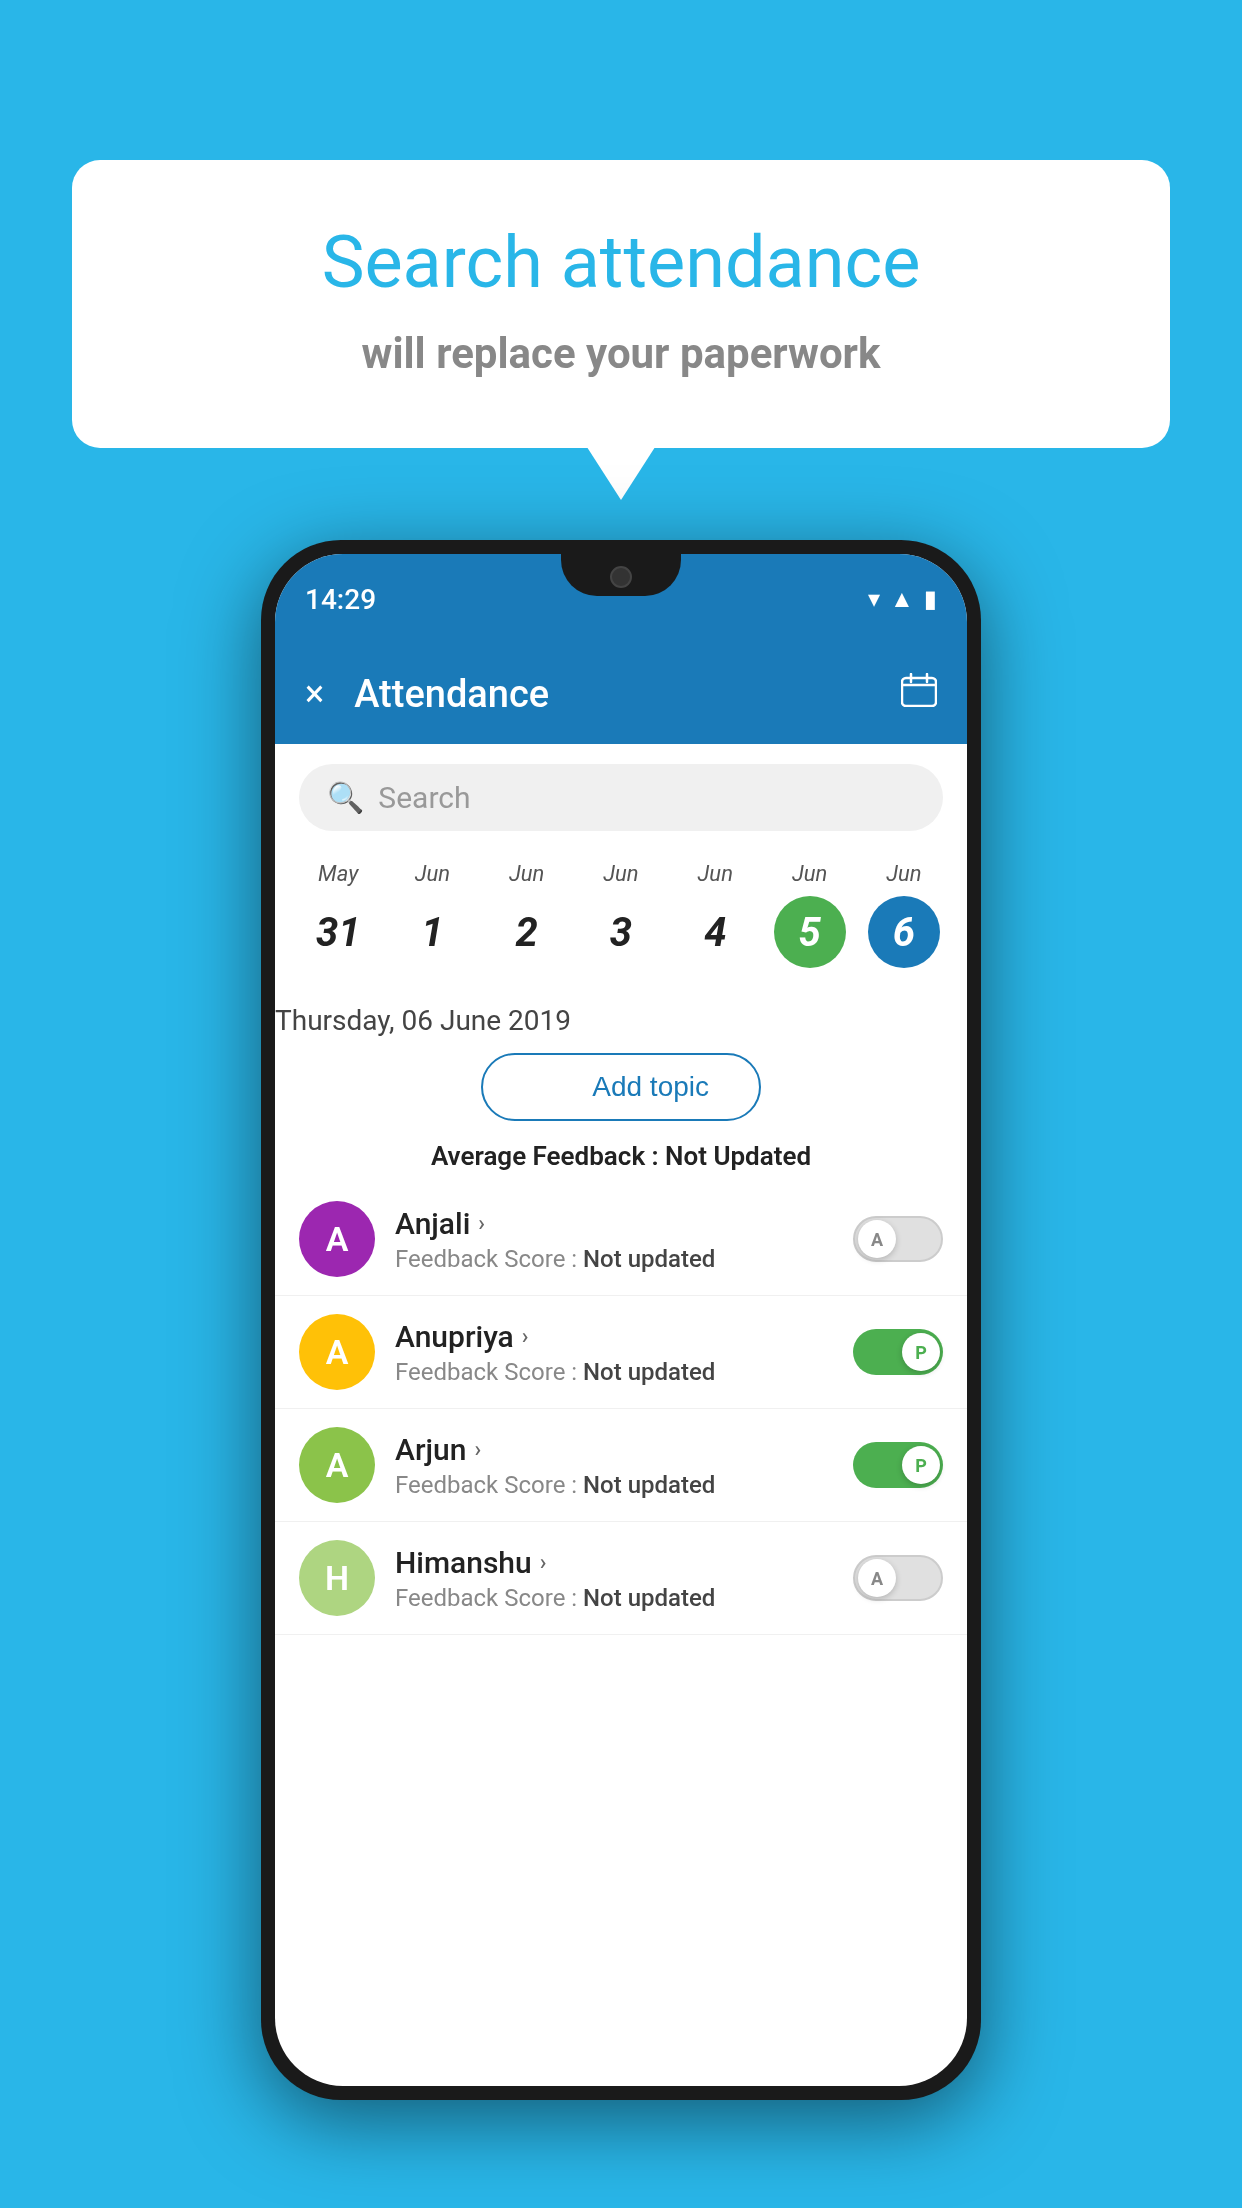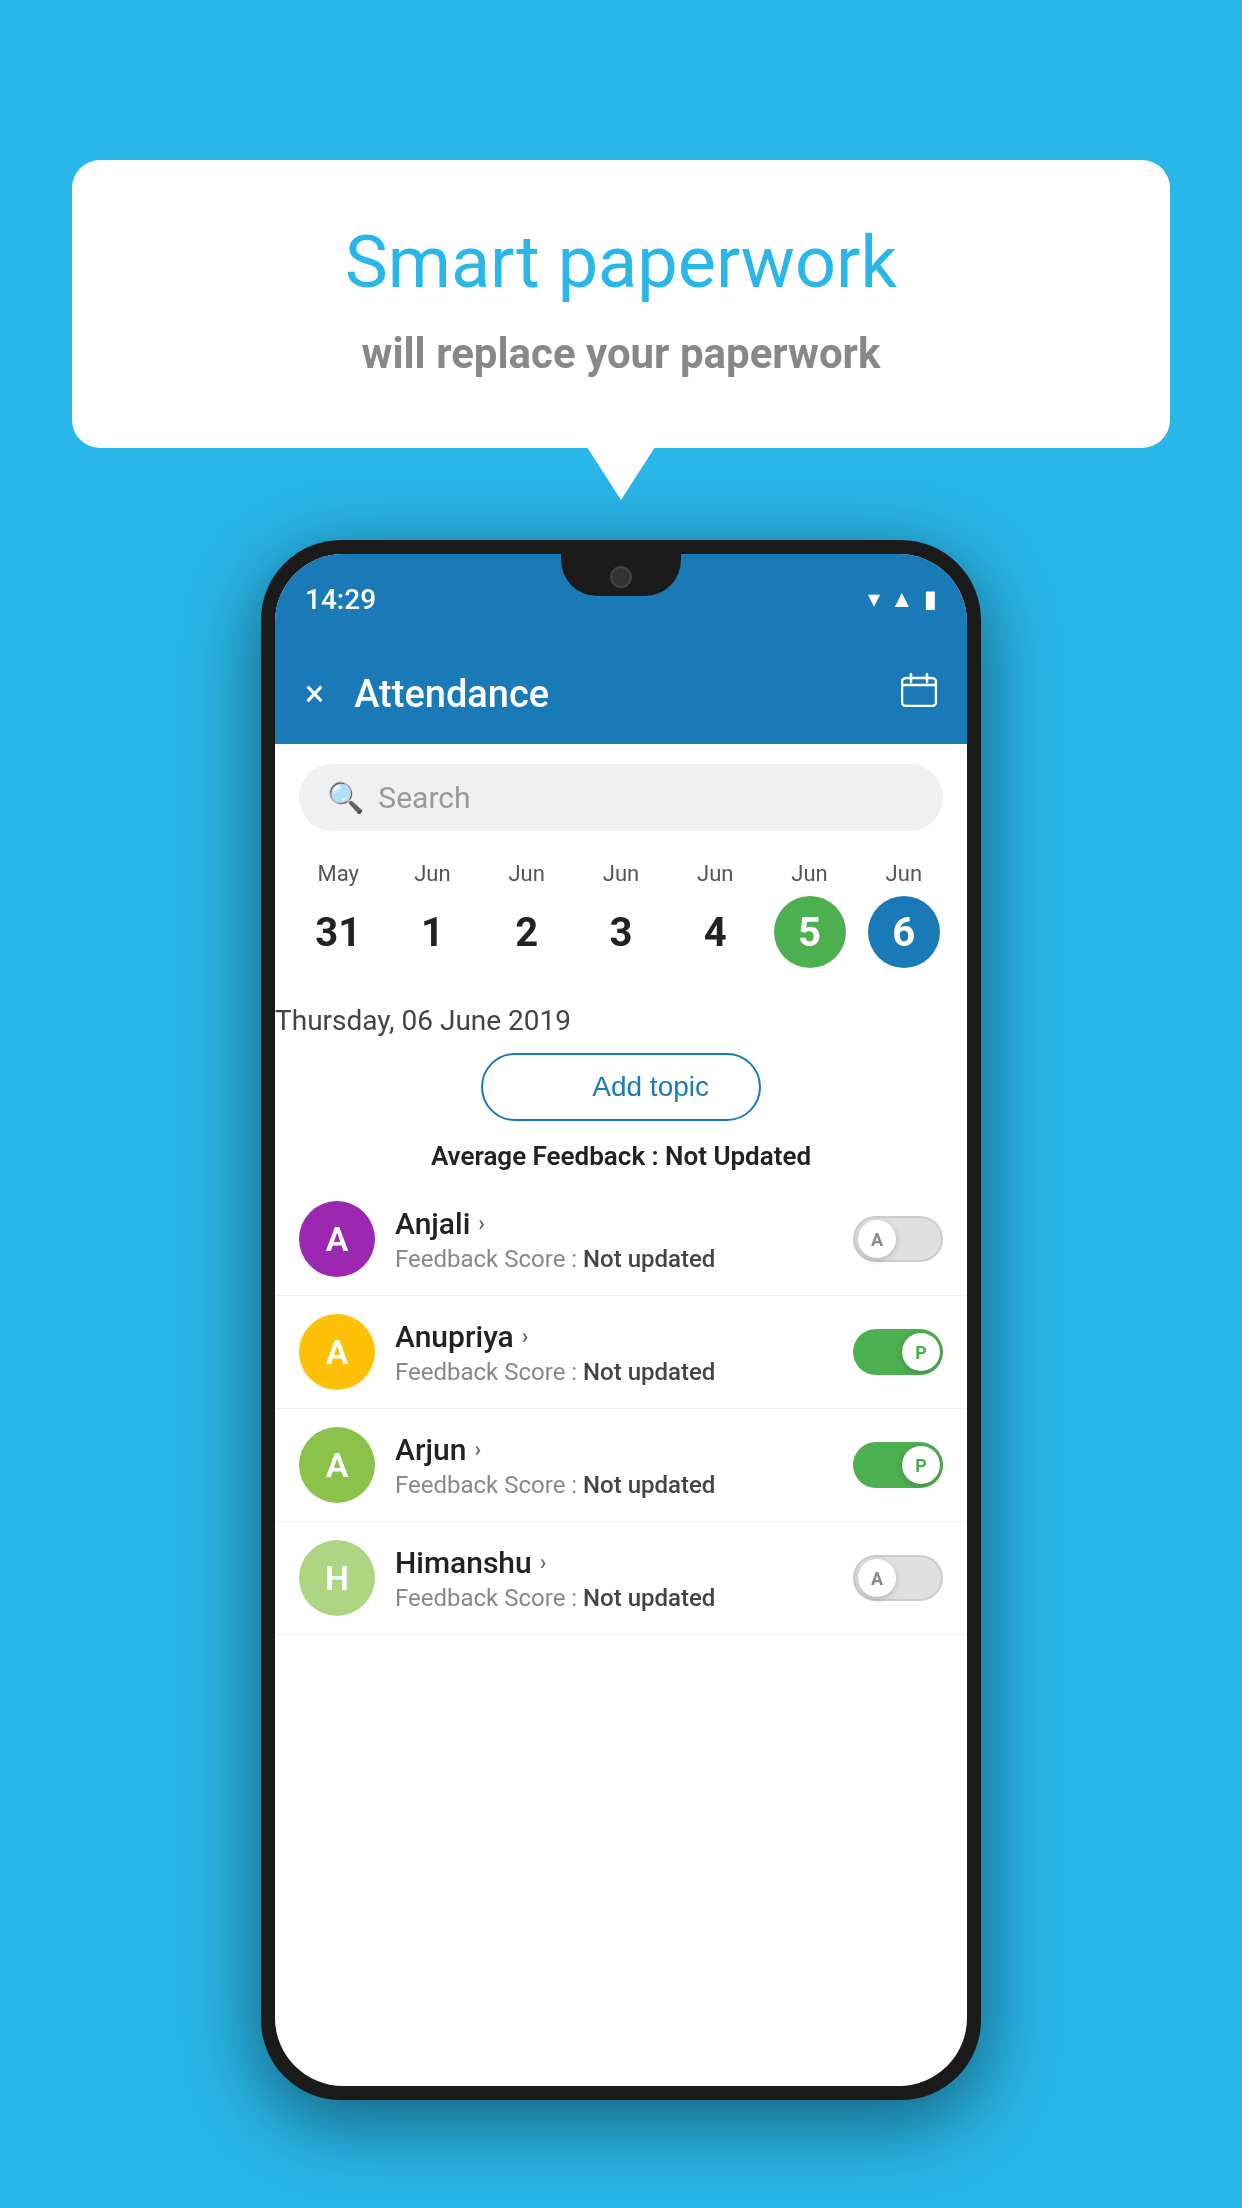--- a/index.html
+++ b/index.html
@@ -200,20 +200,21 @@
       display: flex;
       padding: 10px 16px 20px;
       justify-content: space-around;
     }
     .cal-day {
       display: flex;
       flex-direction: column;
       align-items: center;
       gap: 10px;
       width: 86px;
+      font-style: italic;
     }
     .cal-month {
       font-size: 22px;
       color: #555;
     }
     .cal-date {
       font-size: 40px;
       font-weight: 700;
       color: #222;
       width: 72px;
@@ -354,21 +355,21 @@
     .toggle-switch.present .toggle-knob {
       right: 3px;
       color: #4caf50;
     }
   </style>
 </head>
 <body>
 
 <div class="speech-bubble-container">
   <div class="speech-bubble">
-    <div class="speech-bubble-title">Smart paperwork</div>
+    <div class="speech-bubble-title">Search attendance</div>
     <div class="speech-bubble-subtitle">will replace your paperwork</div>
   </div>
 </div>
 
 <div class="phone-container">
   <div class="phone-frame">
     <div class="phone-screen">
 
       <div class="notch-bar">
         <div class="notch-cutout">

